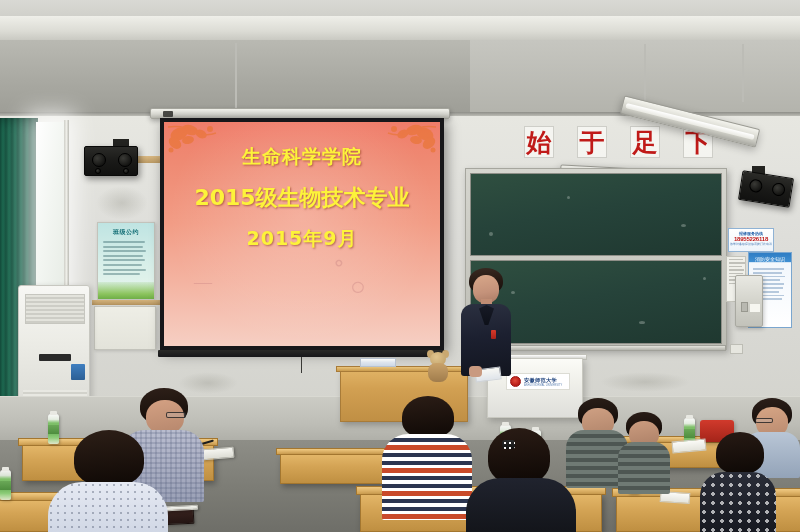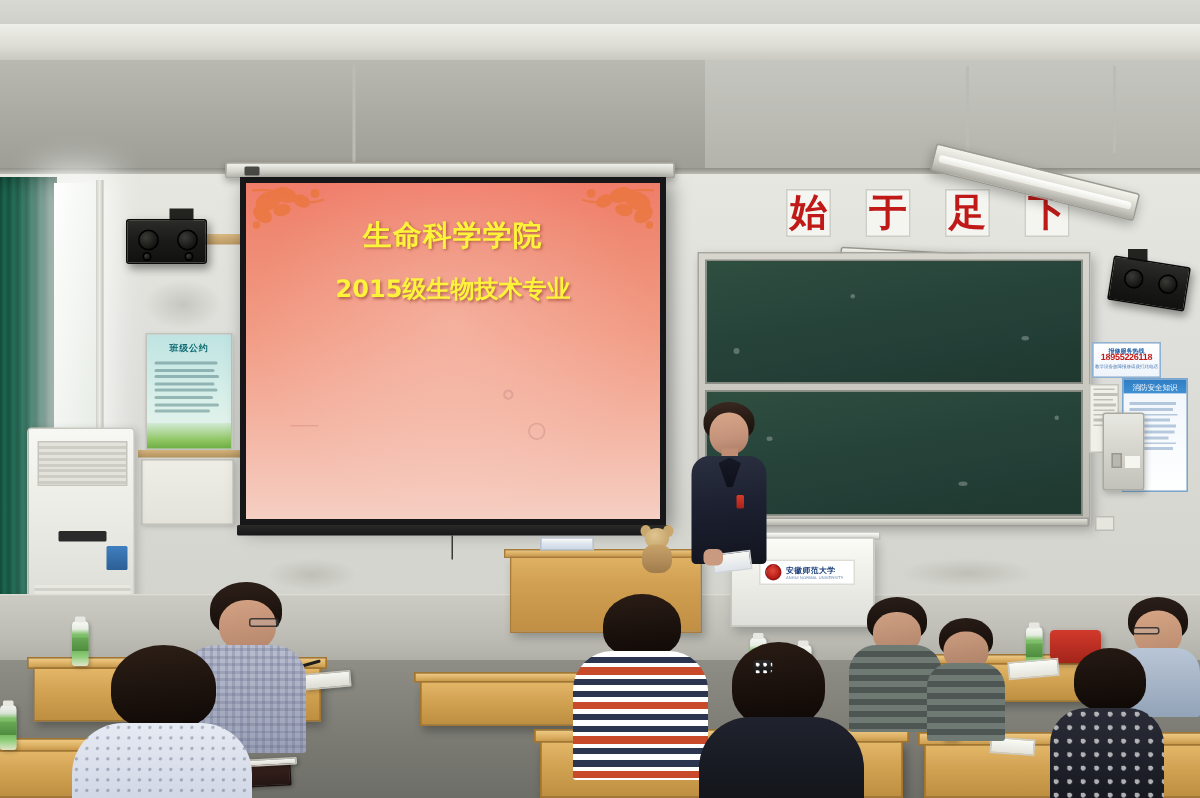--- a/index.html
+++ b/index.html
@@ -108,21 +108,21 @@
     background:radial-gradient(ellipse at 50% 42%, rgba(255,255,255,.22), rgba(255,255,255,0) 68%);
     pointer-events:none; }
   .flower { position:absolute; width:58px; height:42px; opacity:.62; }
   .flower.tl { left:2px; top:1px; }
   .flower.tr { right:2px; top:1px; transform:scaleX(-1); }
   .slide-text { position:relative; z-index:3; padding-top:22px; text-align:center;
     font-family:"DejaVu Sans","Liberation Sans",sans-serif; font-weight:bold;
     color:#fdf33a; text-shadow:1px 1px 2px rgba(130,40,20,.55); }
   .slide-line { margin:0 auto 13px; letter-spacing:1px; }
   .sl-1 { font-size:19px; }
-  .sl-2 { font-size:16px; letter-spacing:0px; }
+  .sl-2 { font-size:22px; letter-spacing:0px; }
   .sl-3 { font-size:19px; }
   .sl-4 { font-size:19px; margin-bottom:0; }
   .ghost-chalk { position:absolute; z-index:2; color:rgba(196,130,130,.38);
     font-family:"Liberation Serif",serif; pointer-events:none; }
   .screen-bottombar { position:absolute; left:158px; top:350px; width:288px; height:7px;
     background:linear-gradient(180deg,#2a2a28,#17171a); border-radius:1px; }
   .screen-cord { position:absolute; left:301px; top:357px; width:1px; height:16px; background:#3a3a36; }
 
   
   .poster { position:absolute; background:#f4f4ee; border:1px solid #c3c3bb;
@@ -456,20 +456,21 @@
         </g>
       </svg>
 
       <div class="ghost-chalk" style="left:168px;top:128px;font-size:22px;">∘</div>
       <div class="ghost-chalk" style="left:186px;top:150px;font-size:26px;">○</div>
       <div class="ghost-chalk" style="left:30px;top:150px;font-size:18px;">—</div>
 
       <div class="slide-text">
         <div class="slide-line sl-1">生命科学学院</div>
         <div class="slide-line sl-2">2015级生物技术专业</div>
+        <div class="slide-line sl-4">2015年9月</div>
       </div>
 
       <div class="screen-glow"></div>
     </div>
   </div>
   <div class="screen-bottombar"></div>
   <div class="screen-cord"></div>
 
   <div class="platform-edge"></div>
   <div class="platform-face"></div>

